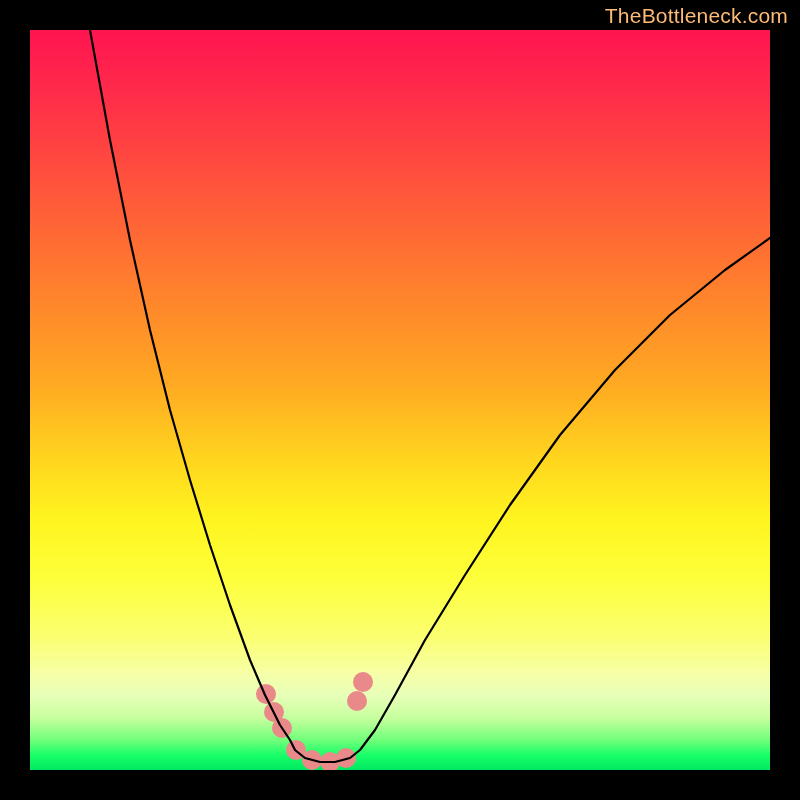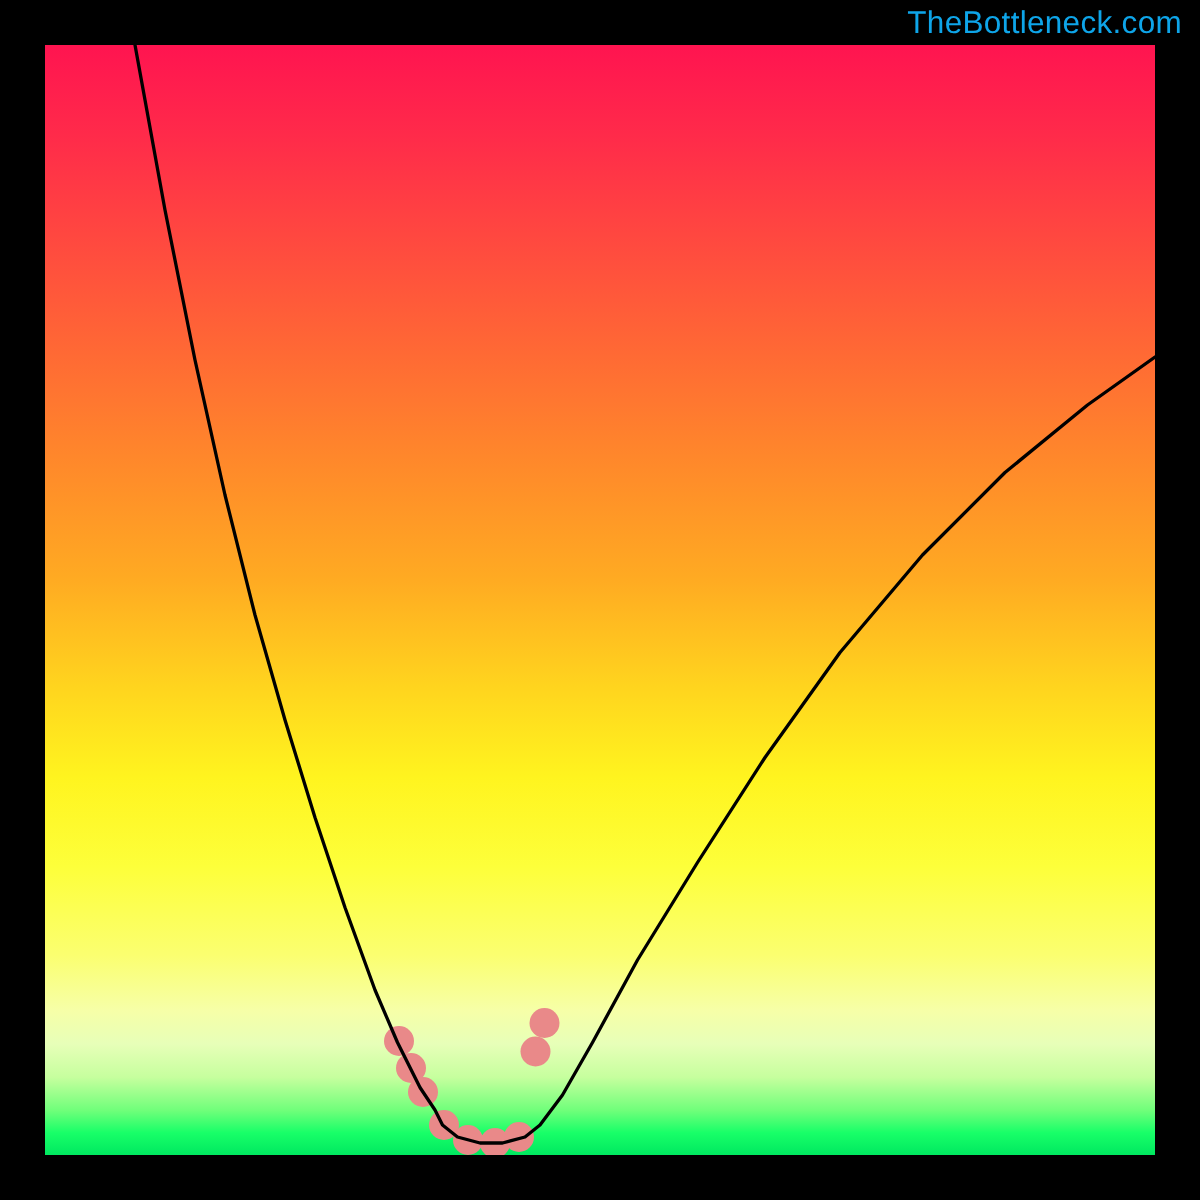--- a/index.html
+++ b/index.html
@@ -9,21 +9,21 @@
     background: #000;
     position: relative;
     overflow: hidden;
     font-family: Arial, Helvetica, sans-serif;
   }
   .watermark {
     position: absolute;
     top: 4px;
     right: 12px;
     font-size: 21px;
-    color: #0ea5e9;
+    color: #fdba74;
     font-weight: 500;
     letter-spacing: 0.2px;
     z-index: 10;
   }
   .frame {
     position: absolute;
     top: 30px;
     left: 30px;
     width: 740px;
     height: 740px;

